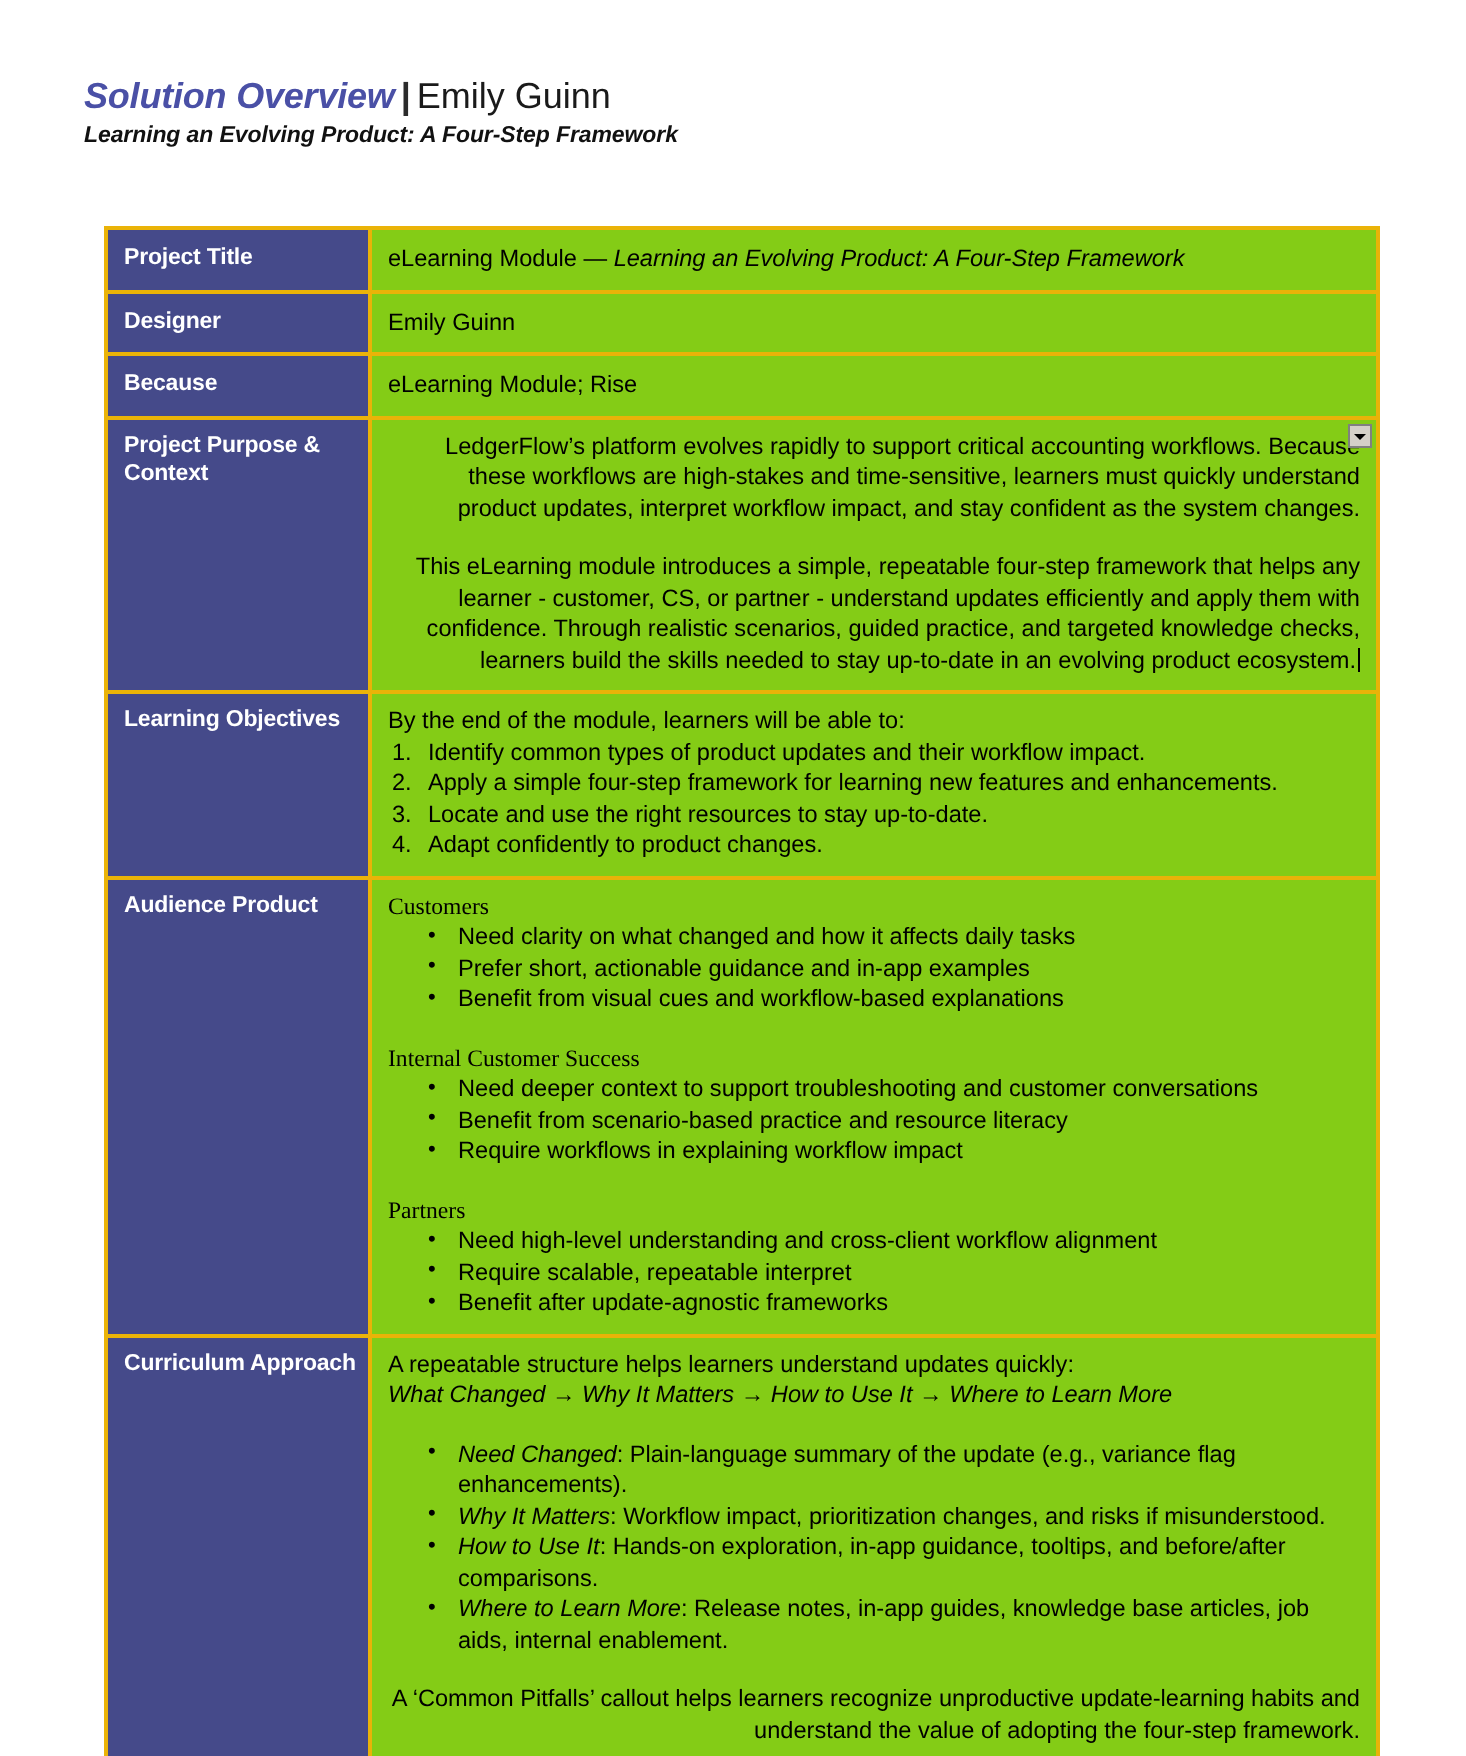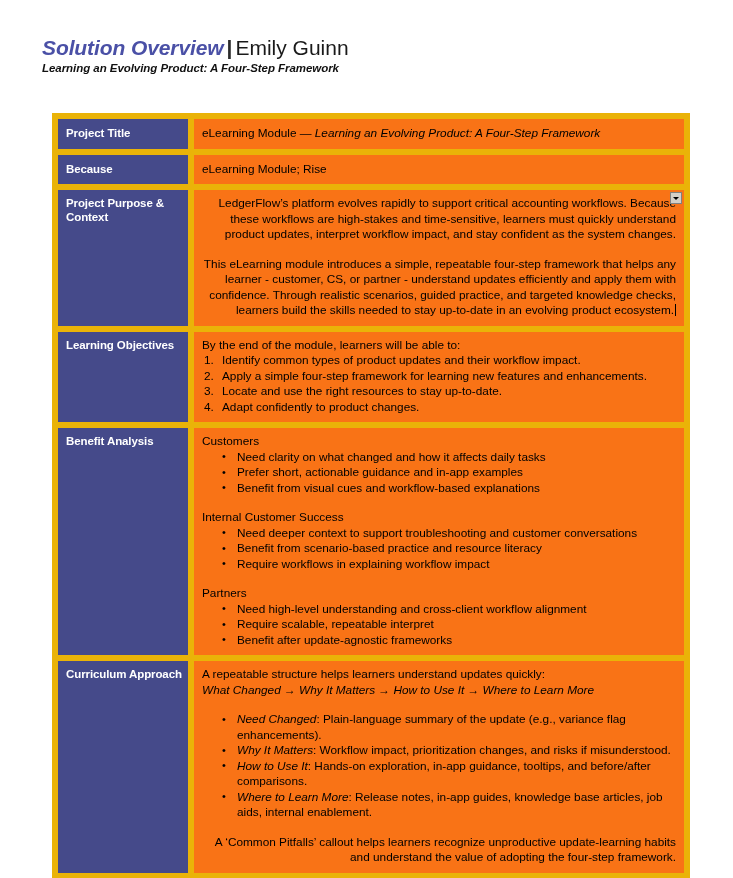--- a/index.html
+++ b/index.html
@@ -17,21 +17,21 @@
   }
 
   
   .doc-header {
     position: absolute;
     left: 42px;
     top: 38px;
     width: 650px;
   }
   .doc-title-line {
-    font-size: 21px;
+    font-size: 18px;
     line-height: 20px;
     white-space: nowrap;
   }
   .doc-title-main {
     font-weight: bold;
     font-style: italic;
     color: #4a50a6;
     letter-spacing: -0.1px;
   }
   .doc-title-sep {
@@ -56,36 +56,36 @@
   .spec-table {
     position: absolute;
     left: 52px;
     top: 113px;
     width: 638px;
     border-collapse: collapse;
     table-layout: fixed;
     border: 1px solid #000000;
   }
   .spec-table td {
-    border: 6px solid #eab308;
+    border: 2px solid #eab308;
     vertical-align: top;
     padding: 0;
   }
   td.label-cell {
     width: 122px;
     background: #454a8a;
     color: #ffffff;
     font-weight: bold;
     font-size: 11.5px;
     line-height: 14px;
     padding: 6px 0 6px 8px;
     letter-spacing: -0.1px;
   }
   td.value-cell {
-    background: #f97316;
+    background: #84cc16;
     color: #000000;
     font-size: 11.8px;
     line-height: 15.5px;
     padding: 6px 8px 7px 8px;
     position: relative;
     margin-left: 26px;
   }
   .row-short td.label-cell,
   .row-short td.value-cell {
     padding-top: 7px;
@@ -96,20 +96,21 @@
 
   p.blk {
     margin: 0 0 0 0;
     text-align: right;
   }
   p.blk + p.blk {
     margin-top: 14px;
   }
   .group-head {
     margin: 0;
+    font-family: Liberation Serif, serif;
   }
   .group-head.spaced {
     margin-top: 14px;
   }
 
   ol.obj-list {
     margin: 0;
     padding: 0;
     list-style: none;
   }
@@ -183,20 +184,24 @@
 
 <table class="spec-table">
   <tbody>
     <tr class="row-short">
       <td class="label-cell">Project Title</td>
       <td class="value-cell">
         <span>eLearning Module</span><span class="em-dash">&nbsp;</span><span class="em-dash">—</span> <span class="italic">Learning an Evolving Product: A Four-Step Framework</span>
       </td>
     </tr>
 
+    <tr class="row-short">
+      <td class="label-cell">Designer</td>
+      <td class="value-cell">Emily Guinn</td>
+    </tr>
 
     <tr class="row-short">
       <td class="label-cell">Because</td>
       <td class="value-cell">eLearning Module; Rise</td>
     </tr>
 
 
     <tr>
       <td class="label-cell">Project Purpose &amp; Context</td>
       <td class="value-cell">
@@ -213,21 +218,21 @@
         <ol class="obj-list">
           <li><span class="num">1.</span><span>Identify common types of product updates and their workflow impact.</span></li>
           <li><span class="num">2.</span><span>Apply a simple four-step framework for learning new features and enhancements.</span></li>
           <li><span class="num">3.</span><span>Locate and use the right resources to stay up-to-date.</span></li>
           <li><span class="num">4.</span><span>Adapt confidently to product changes.</span></li>
         </ol>
       </td>
     </tr>
 
     <tr>
-      <td class="label-cell">Benefit Analysis</td>
+      <td class="label-cell">Audience Product</td>
       <td class="value-cell">
         <div class="group-head">Customers</div>
         <ul class="bul">
           <li>Need clarity on what changed and how it affects daily tasks</li>
           <li>Prefer short, actionable guidance and in-app examples</li>
           <li>Benefit from visual cues and workflow-based explanations</li>
         </ul>
         <div class="group-head spaced">Internal Customer Success</div>
         <ul class="bul">
           <li>Need deeper context to support troubleshooting and customer conversations</li>

